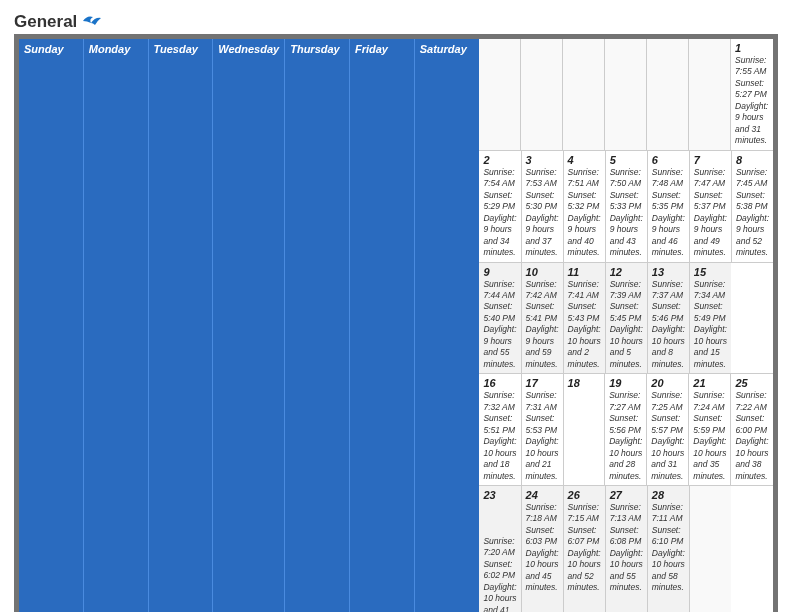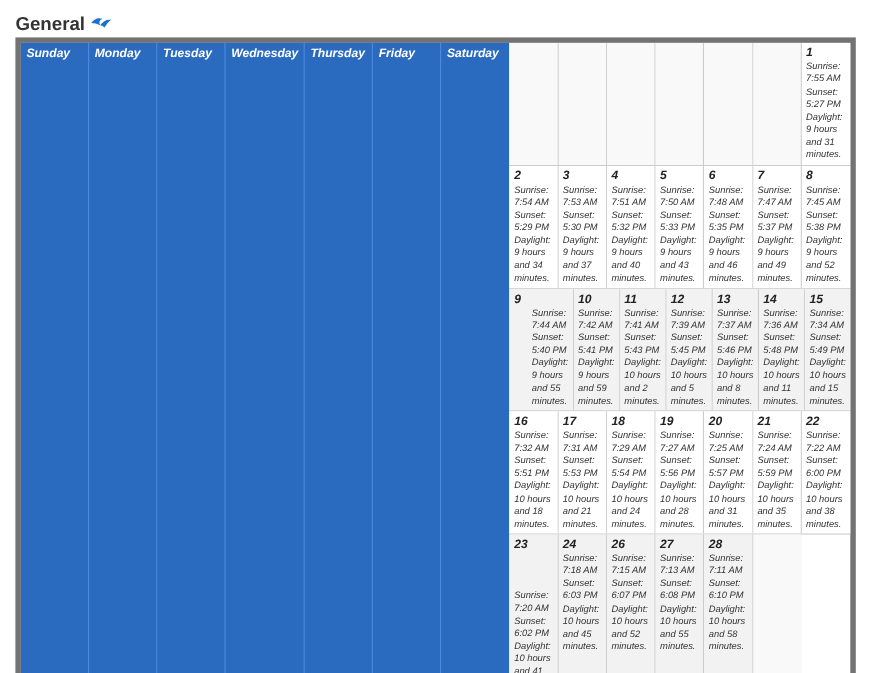--- a/index.html
+++ b/index.html
@@ -189,21 +189,21 @@
           <div class="cal-cell">
             <div class="day-num">8</div>
             <div class="day-info" style="white-space: pre-line;">Sunrise: 7:45 AM
 Sunset: 5:38 PM
 Daylight: 9 hours and 52 minutes.</div>
           </div>
         </div>
         <div class="cal-row">
           <div class="cal-cell shade">
             <div class="day-num">9</div>
-            <div class="day-info" style="white-space: pre-line; margin-left: 16px;">Sunrise: 7:44 AM
+            <div class="day-info" style="white-space: pre-line;">Sunrise: 7:44 AM
 Sunset: 5:40 PM
 Daylight: 9 hours and 55 minutes.</div>
           </div>
           <div class="cal-cell shade">
             <div class="day-num">10</div>
             <div class="day-info" style="white-space: pre-line;">Sunrise: 7:42 AM
 Sunset: 5:41 PM
 Daylight: 9 hours and 59 minutes.</div>
           </div>
           <div class="cal-cell shade">
@@ -218,26 +218,20 @@
 Sunset: 5:45 PM
 Daylight: 10 hours and 5 minutes.</div>
           </div>
           <div class="cal-cell shade">
             <div class="day-num">13</div>
             <div class="day-info" style="white-space: pre-line;">Sunrise: 7:37 AM
 Sunset: 5:46 PM
 Daylight: 10 hours and 8 minutes.</div>
           </div>
           <div class="cal-cell shade">
-            <div class="day-num">14</div>
-            <div class="day-info" style="white-space: pre-line;">Sunrise: 7:36 AM
-Sunset: 5:48 PM
-Daylight: 10 hours and 11 minutes.</div>
-          </div>
-          <div class="cal-cell shade">
             <div class="day-num">15</div>
             <div class="day-info" style="white-space: pre-line;">Sunrise: 7:34 AM
 Sunset: 5:49 PM
 Daylight: 10 hours and 15 minutes.</div>
           </div>
         </div>
         <div class="cal-row">
           <div class="cal-cell">
             <div class="day-num">16</div>
             <div class="day-info" style="white-space: pre-line;">Sunrise: 7:32 AM
@@ -245,44 +239,41 @@
 Daylight: 10 hours and 18 minutes.</div>
           </div>
           <div class="cal-cell">
             <div class="day-num">17</div>
             <div class="day-info" style="white-space: pre-line;">Sunrise: 7:31 AM
 Sunset: 5:53 PM
 Daylight: 10 hours and 21 minutes.</div>
           </div>
           <div class="cal-cell">
             <div class="day-num">18</div>
-            <div class="day-info" style="white-space: pre-line;">Sunrise: 7:29 AM
-Sunset: 5:54 PM
-Daylight: 10 hours and 24 minutes.</div>
           </div>
           <div class="cal-cell">
             <div class="day-num">19</div>
             <div class="day-info" style="white-space: pre-line;">Sunrise: 7:27 AM
 Sunset: 5:56 PM
 Daylight: 10 hours and 28 minutes.</div>
           </div>
           <div class="cal-cell">
             <div class="day-num">20</div>
             <div class="day-info" style="white-space: pre-line;">Sunrise: 7:25 AM
 Sunset: 5:57 PM
 Daylight: 10 hours and 31 minutes.</div>
           </div>
           <div class="cal-cell">
             <div class="day-num">21</div>
             <div class="day-info" style="white-space: pre-line;">Sunrise: 7:24 AM
 Sunset: 5:59 PM
 Daylight: 10 hours and 35 minutes.</div>
           </div>
           <div class="cal-cell">
-            <div class="day-num">22</div>
+            <div class="day-num">25</div>
             <div class="day-info" style="white-space: pre-line;">Sunrise: 7:22 AM
 Sunset: 6:00 PM
 Daylight: 10 hours and 38 minutes.</div>
           </div>
         </div>
         <div class="cal-row">
           <div class="cal-cell shade">
             <div class="day-num">23</div>
             <div class="day-info" style="white-space: pre-line; margin-top: 35px;">Sunrise: 7:20 AM
 Sunset: 6:02 PM

